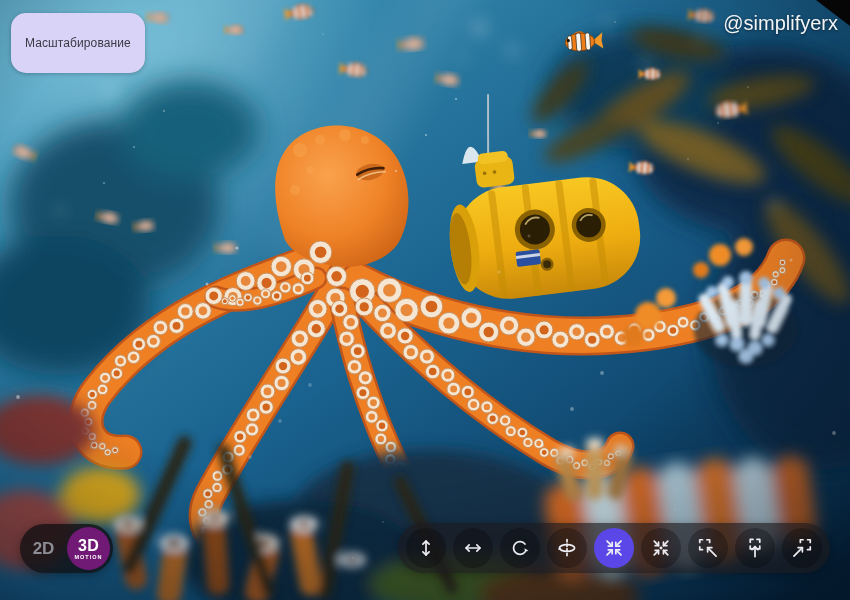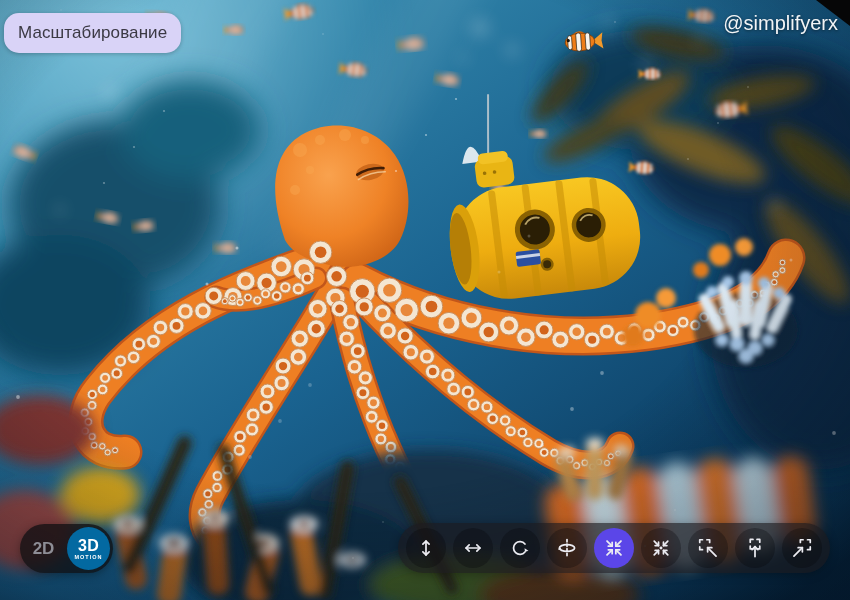--- a/index.html
+++ b/index.html
@@ -1,23 +1,23 @@
 <!DOCTYPE html>
 <html><head>
 <meta charset="utf-8">
 <style>
   html,body{margin:0;padding:0;background:#000;}
   .stage{position:relative;width:850px;height:600px;overflow:hidden;
          font-family:"Liberation Sans",sans-serif;background:#0c3553;}
   .stage svg.scene{position:absolute;left:0;top:0;}
 
   
-  .badge{position:absolute;left:4px;top:13px;height:28px;display:flex;align-items:center;
-         padding:6px 14px;border-radius:15px;background:#d9d3f7;color:#3b3944;
-         font-size:17px;font-weight:500;letter-spacing:.1px;
+  .badge{position:absolute;left:11px;top:13px;height:28px;display:flex;align-items:center;
+         padding:16px 14px;border-radius:15px;background:#d9d3f7;color:#3b3944;
+         font-size:12px;font-weight:500;letter-spacing:.1px;
          box-shadow:0 1px 4px rgba(0,0,0,.25);}
 
   
   .watermark{position:absolute;right:12px;top:12px;font-size:20px;color:#f2f4f6;
              text-shadow:0 1px 3px rgba(0,0,0,.55);font-weight:500;}
 
   
   .corner-cut{position:absolute;right:0;top:0;width:34px;height:26px;background:#060607;
               clip-path:polygon(0 0,100% 0,100% 100%);}
 
@@ -794,21 +794,21 @@
   </svg>
 
   <div class="corner-cut"></div>
 
   <div class="badge">Масштабирование</div>
 
   <div class="watermark">@simplifyerx</div>
 
   <div class="mode-toggle" id="modeToggle">
       <div class="mode-2d">2D</div>
-      <div class="mode-3d" style="background: #0369a1;">
+      <div class="mode-3d" style="background: #701a75;">
         <span class="big">3D</span>
         <span class="sub">MOTION</span>
       </div>
     </div>
 
   <div class="toolbar" id="toolbar">
       <button class="tb-btn">
         <svg viewBox="0 0 24 24" width="22" height="22" fill="none" stroke="#ececf2" stroke-width="1.9" stroke-linecap="round" stroke-linejoin="round">
           <line x1="12" y1="4.4" x2="12" y2="19.6"></line>
           <path d="M8.6 7.8 L12 4.4 L15.4 7.8"></path>

